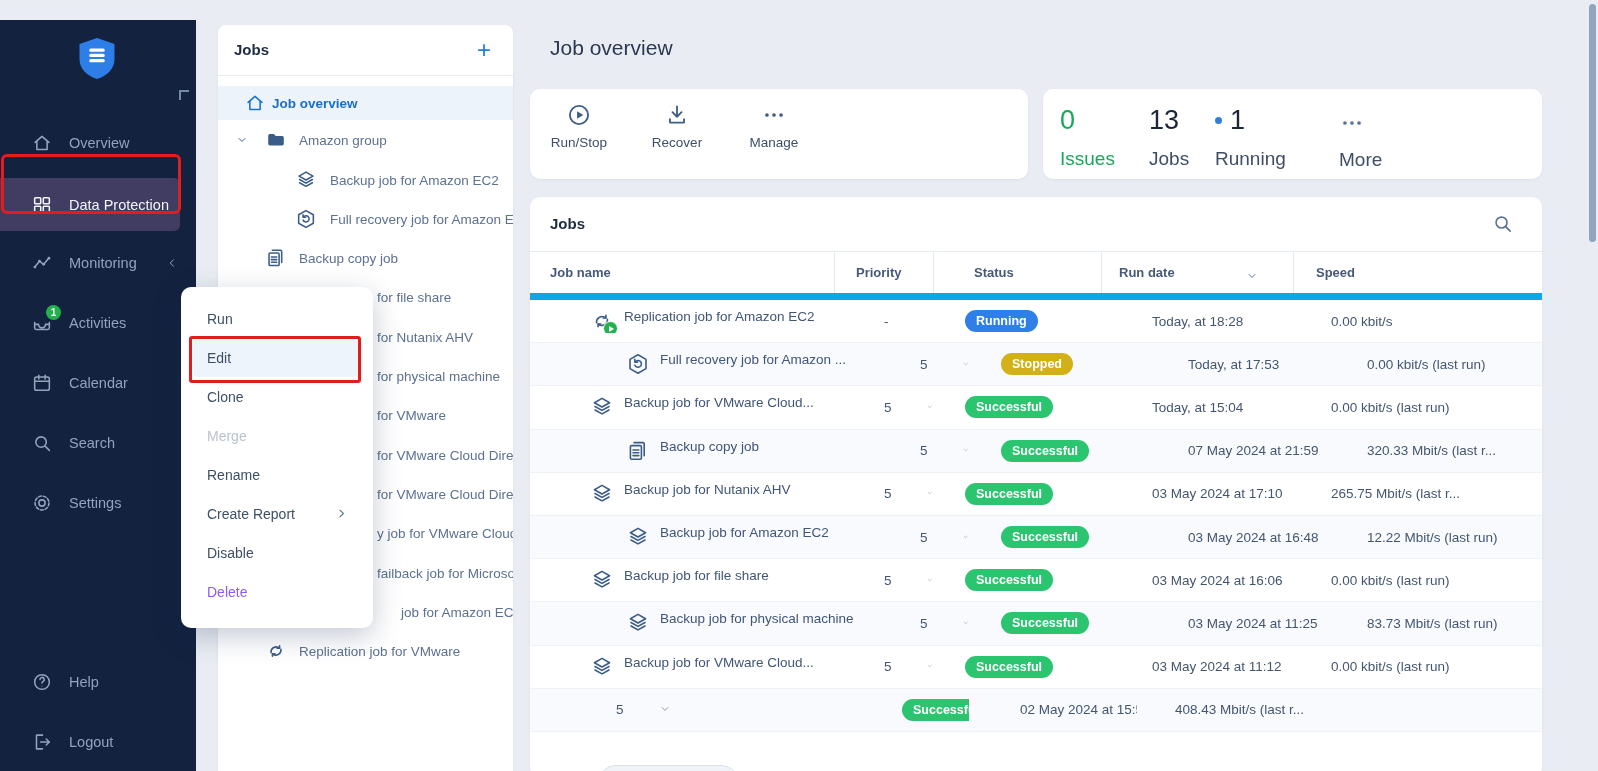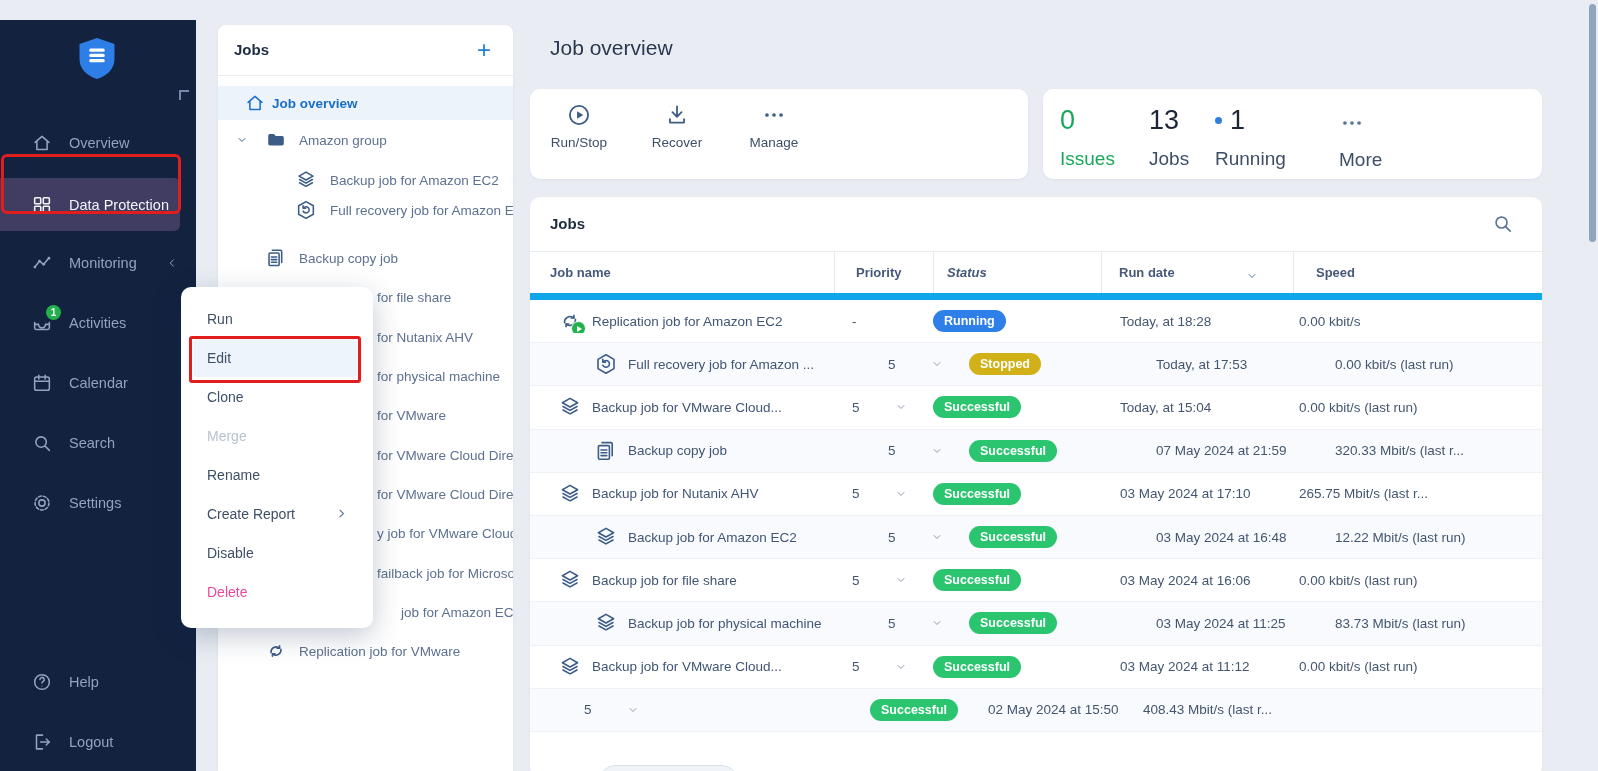--- a/index.html
+++ b/index.html
@@ -34,21 +34,21 @@
   .tree-row .ic{width:22px;height:22px;color:#3c5c88;position:absolute;}
   .tree-row.selected .ic{color:#1a73cf;}
   .tree-chev{width:14px !important;height:14px !important;color:#8a99ad;}
   .tree-label{position:absolute;}
 
   
   .ctx-menu{position:absolute;left:181px;top:287px;width:192px;height:341px;background:#fff;border-radius:10px;box-shadow:0 8px 28px rgba(20,40,80,.25);z-index:50;}
   .ctx-item{position:absolute;left:12px;right:16px;height:38px;line-height:38px;padding-left:14px;font-size:14px;color:#3e4f66;border-radius:4px;cursor:pointer;}
   .ctx-item.highlighted{background:#edf4fc;}
   .ctx-item.disabled{color:#b9c2cf;cursor:default;}
-  .ctx-item.danger{color:#ec4899;}
+  .ctx-item.danger{color:#8b5cf6;}
   .ctx-item .ic{position:absolute;right:8px;top:11px;width:15px;height:15px;color:#5a7393;}
   .edit-annot{left:8px;top:49px;width:166px;height:41px;border-radius:3px;}
 
   
   .page-title{position:absolute;left:550px;top:36px;font-size:21px;color:#2a3950;}
   .card{position:absolute;background:#fff;border-radius:10px;box-shadow:0 1px 3px rgba(20,40,80,.06);}
   .toolbar-card{left:530px;top:89px;width:498px;height:90px;}
   .tb-action{position:absolute;top:13px;width:86px;text-align:center;cursor:pointer;color:#3d4f69;}
   .tb-action .ic{width:26px;height:26px;color:#3f5e86;margin:0 auto;display:flex;}
   .tb-label{display:block;margin-top:7px;font-size:13.5px;}
@@ -64,21 +64,21 @@
   .jobs-card{left:530px;top:197px;width:1012px;height:580px;}
   .jobs-title{position:absolute;left:20px;top:0;height:54px;line-height:54px;font-size:15px;font-weight:bold;color:#1c2b3e;}
   .jobs-search{position:absolute;right:28px;top:15px;width:23px;height:23px;color:#5a7393;cursor:pointer;}
   .jobs-divider{position:absolute;left:0;top:54px;width:100%;height:1px;background:#e6ebf1;}
   .thead{position:absolute;left:0;top:55px;width:100%;height:48px;display:grid;grid-template-columns:304px 99px 168px 192px 1fr;border-bottom:7px solid #0ea5e9;box-sizing:border-box;}
   .th{display:flex;align-items:center;font-size:13px;font-weight:bold;color:#47597a;position:relative;box-sizing:border-box;}
   .th:not(:first-child){border-left:1px solid #e3e9f0;}
   .th .sort{position:absolute;right:34px;top:17px;width:14px;height:14px;color:#5a7393;cursor:pointer;}
   .trow{position:absolute;left:0;width:100%;display:grid;grid-template-columns:304px 99px 168px 192px 1fr;align-items:center;border-bottom:1px solid #eef2f6;box-sizing:border-box;cursor:pointer;}
   .trow.striped{background:#f8fafd;padding-left:36px;}
-  .td{display:flex;align-items:center;font-size:13.5px;color:#44566f;box-sizing:border-box;white-space:nowrap;overflow:hidden;}
+  .td{display:flex;align-items:flex-start;font-size:13.5px;color:#44566f;box-sizing:border-box;white-space:nowrap;overflow:hidden;margin-left:32px;}
   .td.name{padding-left:28px;gap:10px;color:#415575;}
   .td.name .jic{width:24px;height:24px;color:#3c5c88;position:relative;flex:0 0 24px;}
   .jic svg{width:100%;height:100%;fill:none;stroke:currentColor;stroke-width:1.6;stroke-linecap:round;stroke-linejoin:round;}
   .run-badge{position:absolute;right:-4px;bottom:-3px;width:13px;height:13px;border-radius:50%;background:#23b14d;border:1.5px solid #fff;display:flex;align-items:center;justify-content:center;}
   .run-badge:after{content:"";display:block;width:0;height:0;border-left:5px solid #fff;border-top:3px solid transparent;border-bottom:3px solid transparent;margin-left:2px;}
   .td.priority{padding-left:18px;gap:34px;}
   .td.priority .ic{width:14px;height:14px;color:#8a99ad;cursor:pointer;}
   .td.status{padding-left:0;}
   .badge{display:inline-block;padding:4px 11px;border-radius:11px;font-size:12.5px;font-weight:bold;color:#fff;}
   .td.run{padding-left:19px;}
@@ -229,21 +229,21 @@
       <div class="tree-row" style="top: 140px;">
         <span class="ic " style="left: 77px;">
           <svg viewBox="0 0 24 24">
             <path d="M12 3.4 19.6 7.7 12 12 4.4 7.7z"></path>
             <path d="M5 11.5 12 15.4l7-3.9"></path>
             <path d="M5 15 12 18.9l7-3.9"></path>
           </svg>
         </span>
         <span class="tree-label" style="left: 112px;">Backup job for Amazon EC2</span>
       </div>
-      <div class="tree-row" style="top: 170px;">
+      <div class="tree-row" style="top: 179px;">
         <span class="ic " style="left: 77px;">
           <svg viewBox="0 0 24 24">
             <path d="M12 2.8 20 7.4v9.2L12 21.2 4 16.6V7.4z"></path>
             <path d="M8.9 13.2a3.4 3.4 0 1 0 .4-3.4"></path>
             <path d="M8.8 7.3v2.8h2.8"></path>
           </svg>
         </span>
         <span class="tree-label" style="left: 112px;">Full recovery job for Amazon E</span>
       </div>
       <div class="tree-row" style="top: 218px;">
@@ -384,21 +384,21 @@
       </svg>
   </span>
   <div class="jobs-divider"></div>
   <div class="thead" id="thead">
       <div class="th" style="padding-left: 20px;">
         <span>Job name</span>
       </div>
       <div class="th" style="padding-left: 21px;">
         <span>Priority</span>
       </div>
-      <div class="th" style="padding-left: 13px; font-style: italic;">
+      <div class="th" style="padding-left: 40px;">
         <span>Status</span>
       </div>
       <div class="th" style="padding-left: 17px;">
         <span>Run date</span>
         <span class="ic sort">
           <svg viewBox="0 0 24 24">
             <path d="M7 9.5l5 5 5-5"></path>
           </svg>
         </span>
       </div>

